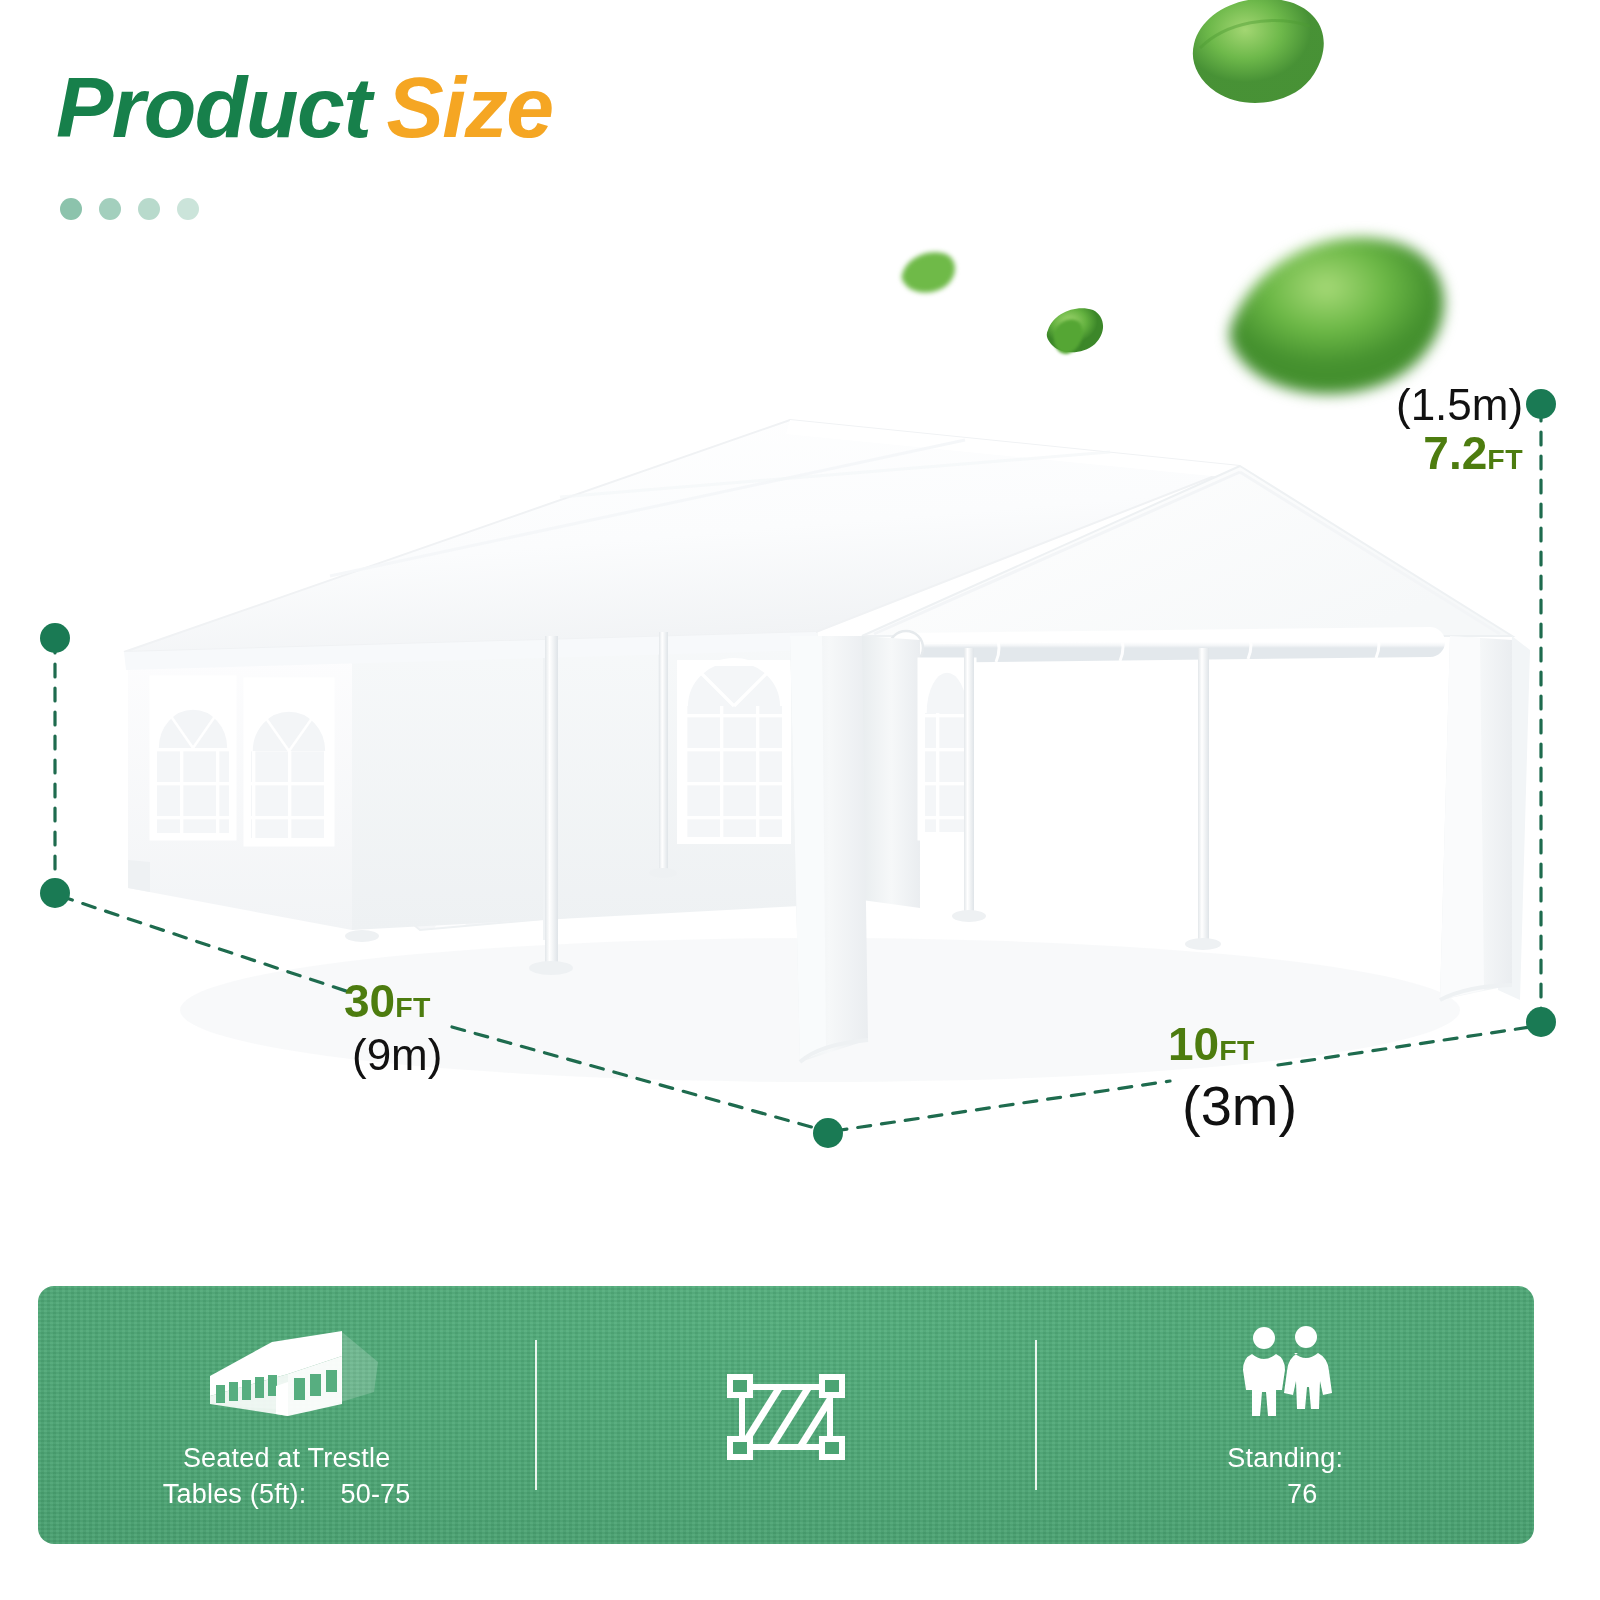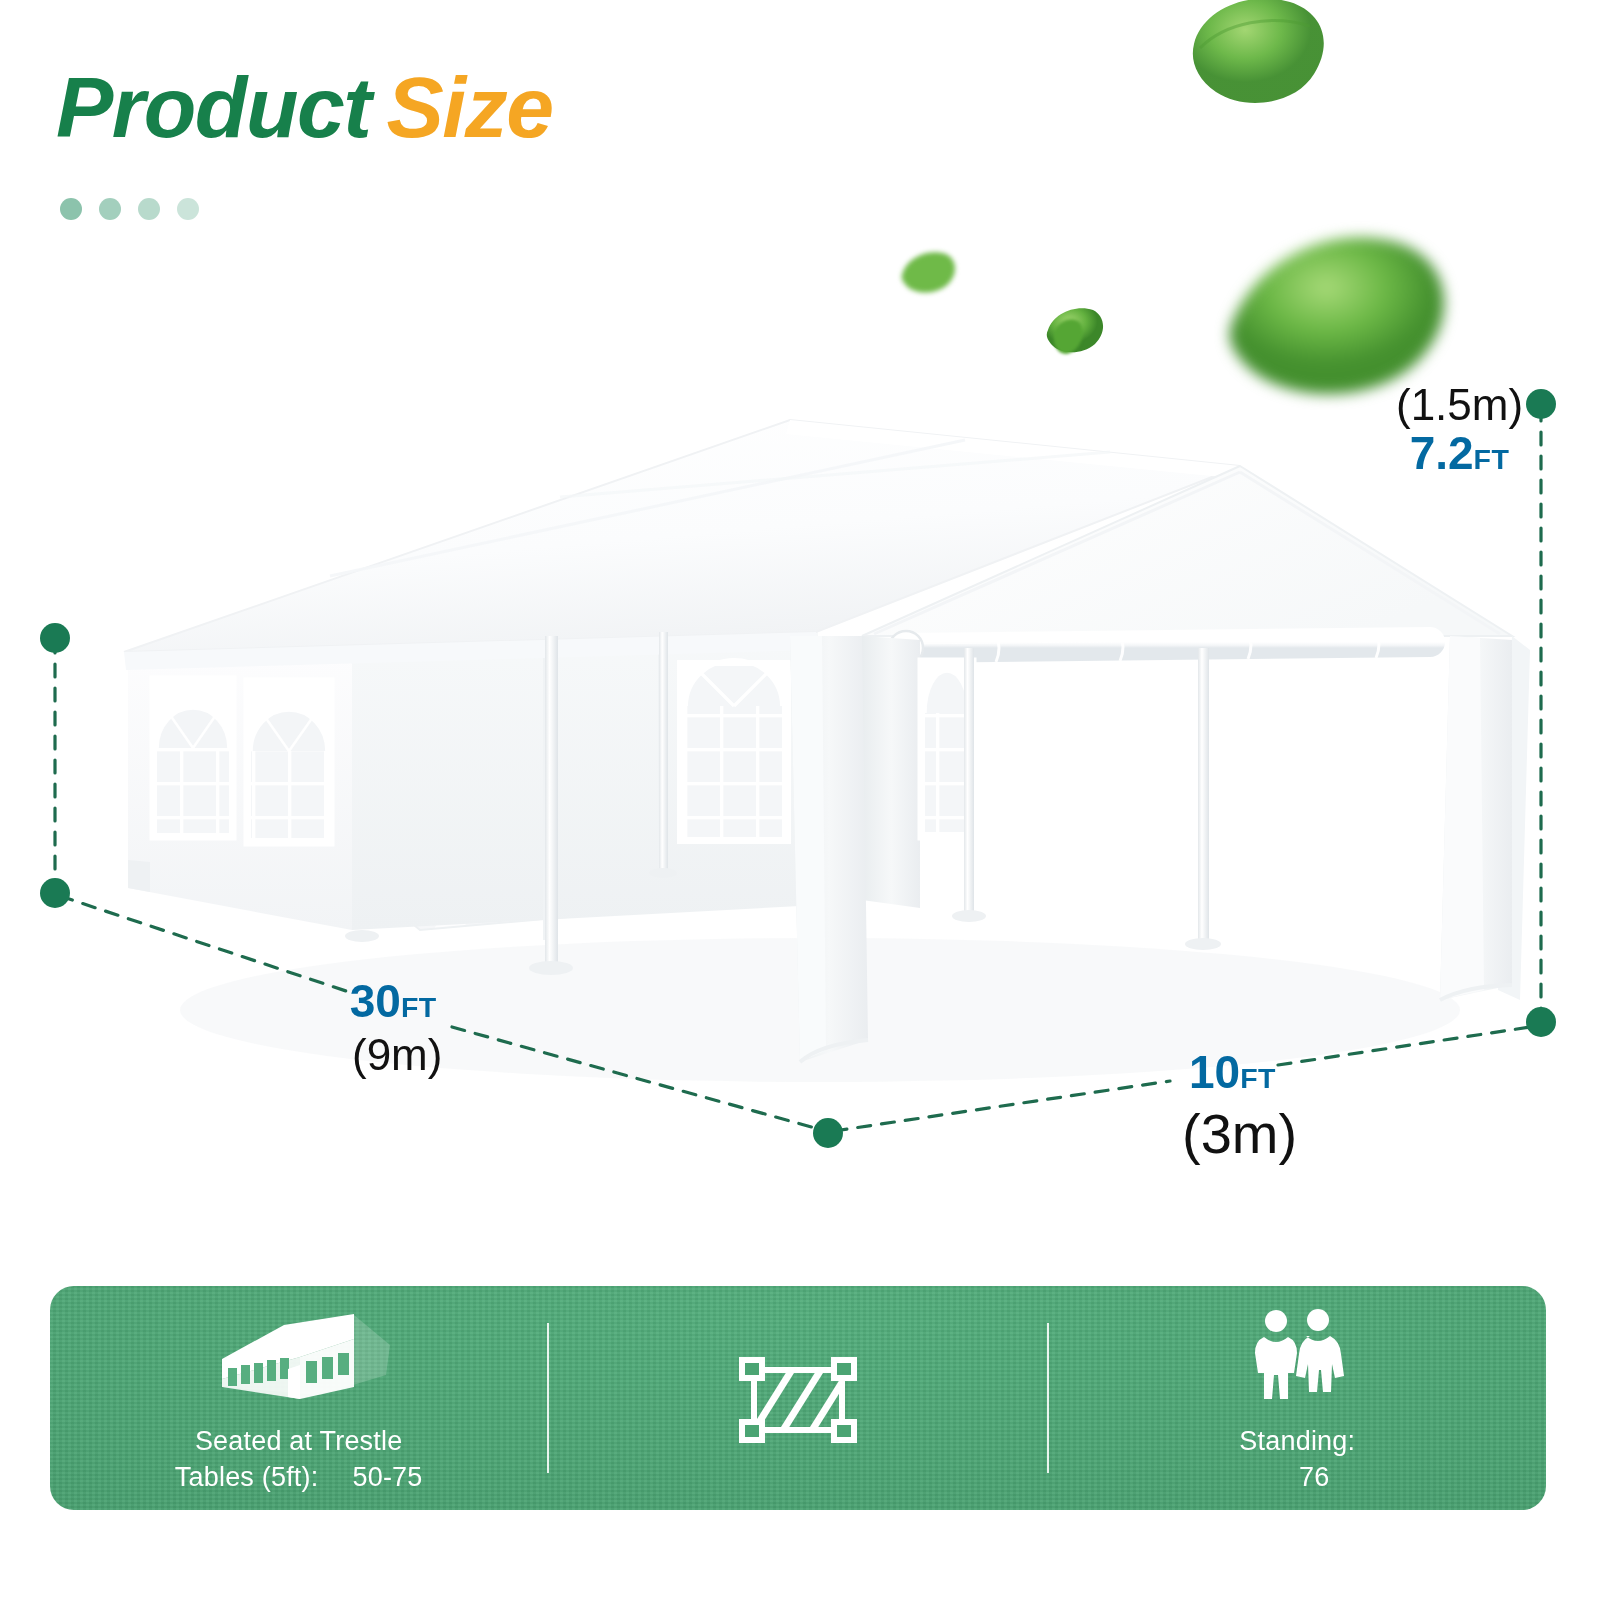--- a/index.html
+++ b/index.html
@@ -32,46 +32,46 @@
 
   
   .leaf { position: absolute; }
   .leaf svg { display: block; }
 
   
   #tent-illustration { position: absolute; left: 0; top: 0; width: 1600px; height: 1250px; }
 
   
   .dim-label { position: absolute; white-space: nowrap; line-height: 1.04; }
-  .dim-ft { color: #0369a1; font-weight: bold; text-align: center; }
+  .dim-ft { color: #4d7c0f; font-weight: bold; }
   .dim-ft .unit { font-size: .62em; font-weight: bold; letter-spacing: .5px; }
   .dim-m  { color: #111111; font-weight: normal; }
 
   #dim-height-right { left: 1396px; top: 382px; text-align: right; }
   #dim-height-right .dim-m  { font-size: 44px; }
   #dim-height-right .dim-ft { font-size: 46px; display:block; margin-top: 2px; }
 
   #dim-height-left { left: 8px; top: 742px; text-align: left; }
   #dim-height-left .dim-ft { font-size: 46px; display:block; }
   #dim-height-left .dim-m  { font-size: 44px; display:block; margin-top: 2px; margin-left: 44px; }
 
   #dim-length { left: 344px; top: 978px; text-align: left; }
   #dim-length .dim-ft { font-size: 46px; display:block; }
   #dim-length .dim-m  { font-size: 44px; display:block; margin-top: 6px; margin-left: 8px; }
 
-  #dim-width { left: 1168px; top: 1049px; text-align: left; }
+  #dim-width { left: 1168px; top: 1021px; text-align: left; }
   #dim-width .dim-ft { font-size: 46px; display:block; }
   #dim-width .dim-m  { font-size: 56px; display:block; margin-top: 8px; margin-left: 14px; }
 
   
   #footer-panel {
     position: absolute;
-    left: 50px; top: 1286px;
-    width: 1496px; height: 224px;
-    border-radius: 24px;
+    left: 38px; top: 1286px;
+    width: 1496px; height: 258px;
+    border-radius: 16px;
     background:
       repeating-linear-gradient(0deg, rgba(255,255,255,.035) 0 2px, rgba(0,0,0,.035) 2px 4px),
       repeating-linear-gradient(90deg, rgba(255,255,255,.03) 0 3px, rgba(0,0,0,.03) 3px 6px),
       radial-gradient(120% 140% at 50% 10%, #53AE7C 0%, #4BA473 58%, #449C6C 100%);
     display: flex;
     align-items: stretch;
     overflow: hidden;
   }
   .footer-item {
     flex: 1 1 0;

